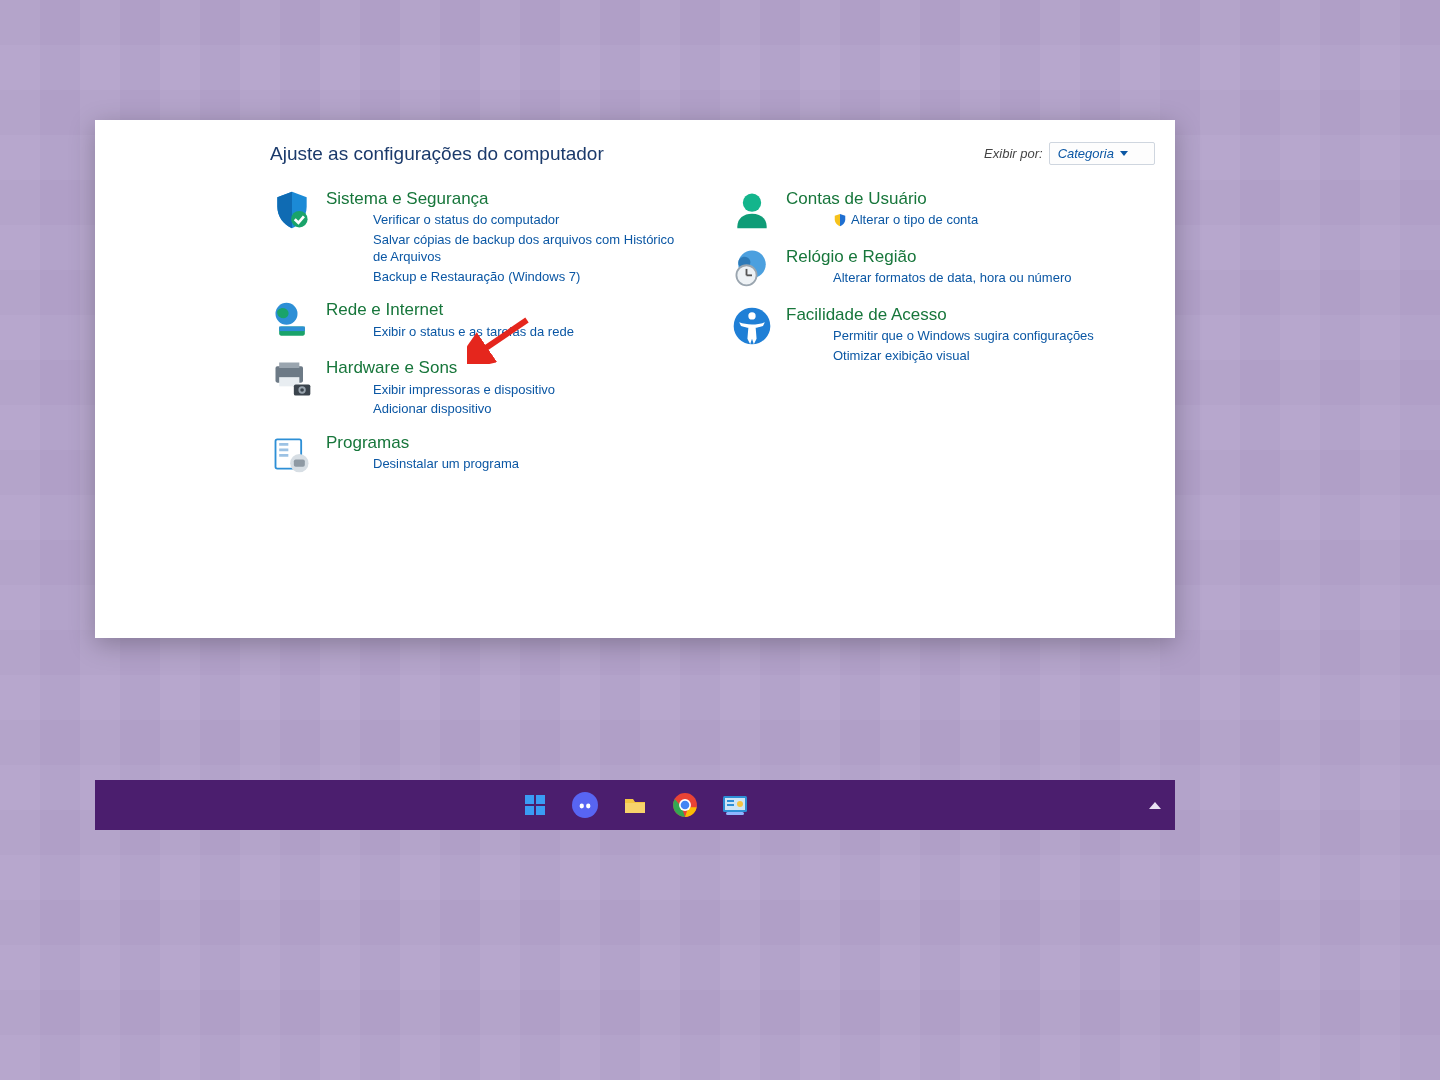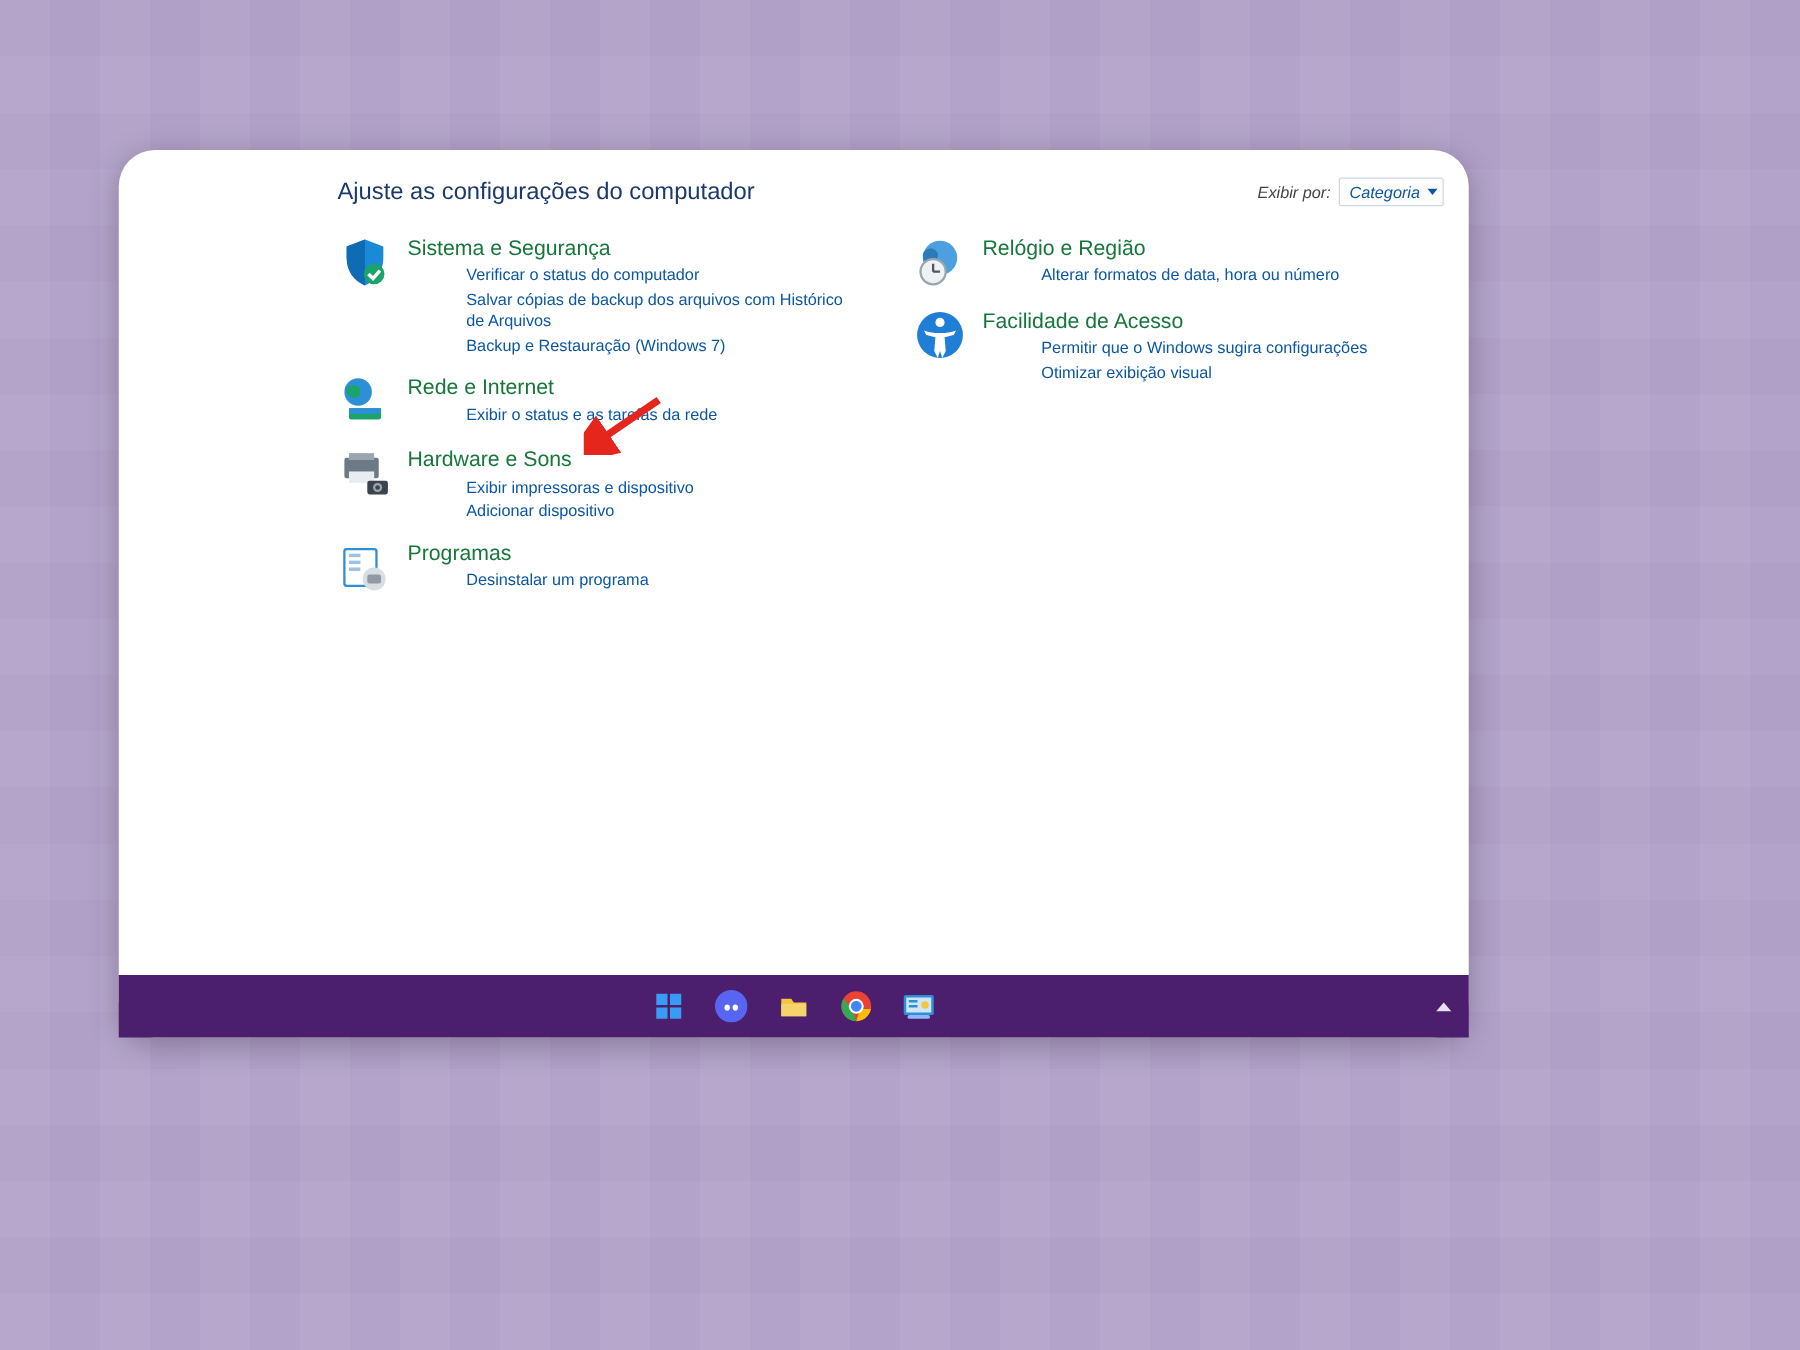--- a/index.html
+++ b/index.html
@@ -11,37 +11,36 @@
     position: absolute; inset: 0;
     background:
       repeating-linear-gradient(90deg, rgba(255,255,255,0.06) 0 40px, rgba(0,0,0,0.02) 40px 80px),
       repeating-linear-gradient(0deg, rgba(255,255,255,0.03) 0 45px, rgba(0,0,0,0.02) 45px 90px);
     opacity: 0.5;
   }
 
   .window {
     position: absolute;
     left: 95px; top: 120px;
-    width: 1080px; height: 710px;
+    width: 1080px; height: 518px;
     background: #ffffff;
     box-shadow: 0 6px 24px rgba(0,0,0,0.25);
-    border-radius: 29px;
   }
 
   .heading-row {
     position: absolute;
     left: 175px; right: 20px; top: 22px;
     display: flex; align-items: center; justify-content: space-between;
   }
   .heading {
     font-size: 19px; color: #1b3a6b; font-weight: 400;
   }
   .viewby { display: flex; align-items: center; gap: 6px; font-size: 13px; color: #444; font-style: italic; }
   .viewby .dropdown {
-    border: 1px solid #cfd6df; padding: 3px 4px 3px 8px; border-radius: 2px;
+    border: 1px solid #cfd6df; padding: 3px 26px 3px 8px; border-radius: 2px;
     color: #0b57a4; display: flex; align-items: center; gap: 6px; background: #fdfdfd; justify-content: space-between;
   }
   .viewby .dropdown .caret {
     width: 0; height: 0; border-left: 4px solid transparent; border-right: 4px solid transparent;
     border-top: 5px solid #0b57a4;
   }
 
   .cols { position: absolute; left: 175px; top: 68px; right: 20px; display: flex; gap: 40px; }
   .col { width: 420px; display: flex; flex-direction: column; gap: 14px; }
 
@@ -157,20 +156,40 @@
         <div class="texts">
           <a class="title">Programas</a>
           <a class="link">Desinstalar um programa</a>
         </div>
       </div>
 
     </div>
 
     <div class="col">
 
+      <div class="cat">
+        <div class="icon">
+          <svg viewBox="0 0 48 48">
+              <circle cx="24" cy="16" r="10" fill="#13b58c"></circle>
+              <path fill="#0f9c77" d="M8 42c0-9 7-14 16-14s16 5 16 14v2H8z"></path>
+            </svg>
+        </div>
+        <div class="texts">
+          <a class="title">Contas de Usuário</a>
+          <a class="link">
+            <span class="shield-mini">
+              <svg viewBox="0 0 16 16">
+                  <path fill="#1f6fd1" d="M8 1l6 2v4c0 4-3 7-6 8z"></path>
+                  <path fill="#f6c21c" d="M8 1L2 3v4c0 4 3 7 6 8z"></path>
+                </svg>
+            </span>
+            <span>Alterar o tipo de conta</span>
+          </a>
+        </div>
+      </div>
 
 
       <div class="cat">
         <div class="icon">
           <svg viewBox="0 0 48 48">
               <circle cx="24" cy="20" r="15" fill="#4ca0df"></circle>
               <path fill="#2d7ab8" d="M14 12c3-1 7 1 8 4s-1 8-6 8-7-3-7-6 2-5 5-6z"></path>
               <circle cx="18" cy="32" r="11" fill="#eef2f5" stroke="#9aa5af" stroke-width="2"></circle>
               <line x1="18" y1="32" x2="18" y2="25" stroke="#555" stroke-width="2"></line>
               <line x1="18" y1="32" x2="24" y2="32" stroke="#555" stroke-width="2"></line>

